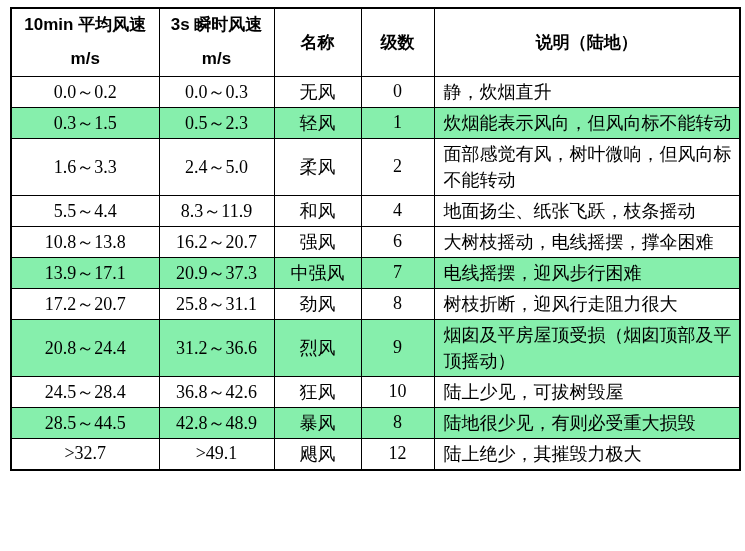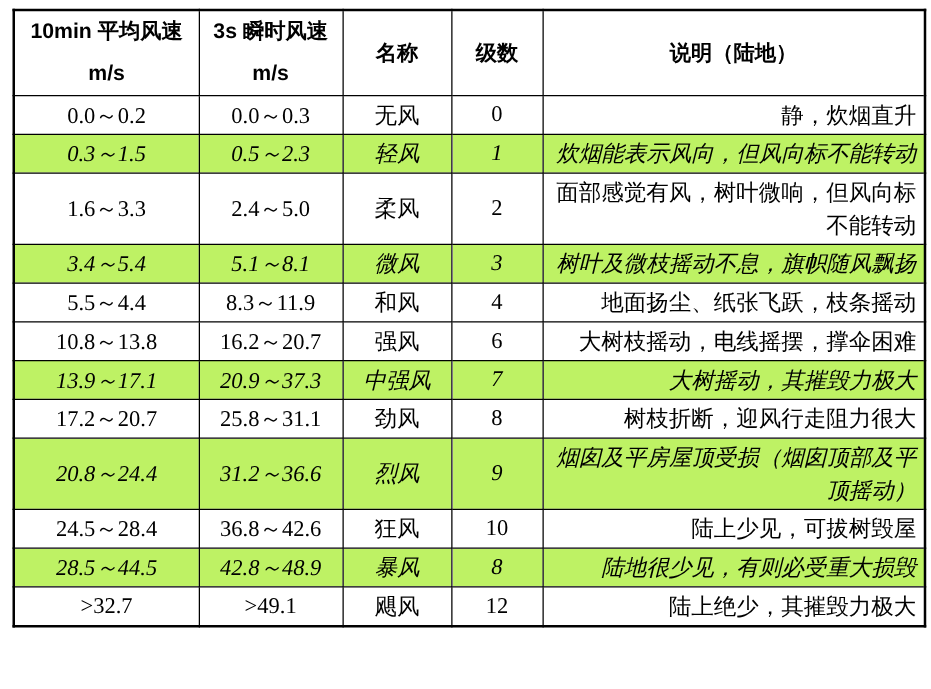--- a/index.html
+++ b/index.html
@@ -45,34 +45,33 @@
     background: #ffffff;
     padding: 0 2px;
   }
   .h-line { line-height: 22px; }
   .h-line + .h-line { margin-top: 12px; }
   .wind-table tbody tr {
     height: 19px;
     background: #ffffff;
   }
   .wind-table tbody tr.shaded td {
-    background: #bef264;
-    font-style: italic;
+    background: #86efac;
   }
   .wind-table td {
     font-family: "Liberation Serif", "DejaVu Serif", serif;
     font-size: 18px;
     vertical-align: middle;
   }
   td.c {
     text-align: center;
     padding: 0 2px;
   }
   td.desc {
-    text-align: right;
+    text-align: left;
     padding: 2px 6px 2px 9px;
     line-height: 26px;
   }
 </style>
 </head>
 <body>
 
 <div class="page">
   <table class="wind-table">
     <colgroup>
@@ -112,47 +111,40 @@
     <td class="c">1</td>
     <td class="desc">炊烟能表示风向，但风向标不能转动</td>
   </tr>
         <tr>
     <td class="c">1.6～3.3</td>
     <td class="c">2.4～5.0</td>
     <td class="c">柔风</td>
     <td class="c">2</td>
     <td class="desc">面部感觉有风，树叶微响，但风向标不能转动</td>
   </tr>
-        <tr class="shaded">
-    <td class="c">3.4～5.4</td>
-    <td class="c">5.1～8.1</td>
-    <td class="c">微风</td>
-    <td class="c">3</td>
-    <td class="desc">树叶及微枝摇动不息，旗帜随风飘扬</td>
-  </tr>
         <tr>
     <td class="c">5.5～4.4</td>
     <td class="c">8.3～11.9</td>
     <td class="c">和风</td>
     <td class="c">4</td>
     <td class="desc">地面扬尘、纸张飞跃，枝条摇动</td>
   </tr>
         <tr>
     <td class="c">10.8～13.8</td>
     <td class="c">16.2～20.7</td>
     <td class="c">强风</td>
     <td class="c">6</td>
     <td class="desc">大树枝摇动，电线摇摆，撑伞困难</td>
   </tr>
         <tr class="shaded">
     <td class="c">13.9～17.1</td>
     <td class="c">20.9～37.3</td>
     <td class="c">中强风</td>
     <td class="c">7</td>
-    <td class="desc">大树摇动，其摧毁力极大</td>
+    <td class="desc">电线摇摆，迎风步行困难</td>
   </tr>
         <tr>
     <td class="c">17.2～20.7</td>
     <td class="c">25.8～31.1</td>
     <td class="c">劲风</td>
     <td class="c">8</td>
     <td class="desc">树枝折断，迎风行走阻力很大</td>
   </tr>
         <tr class="shaded">
     <td class="c">20.8～24.4</td>

